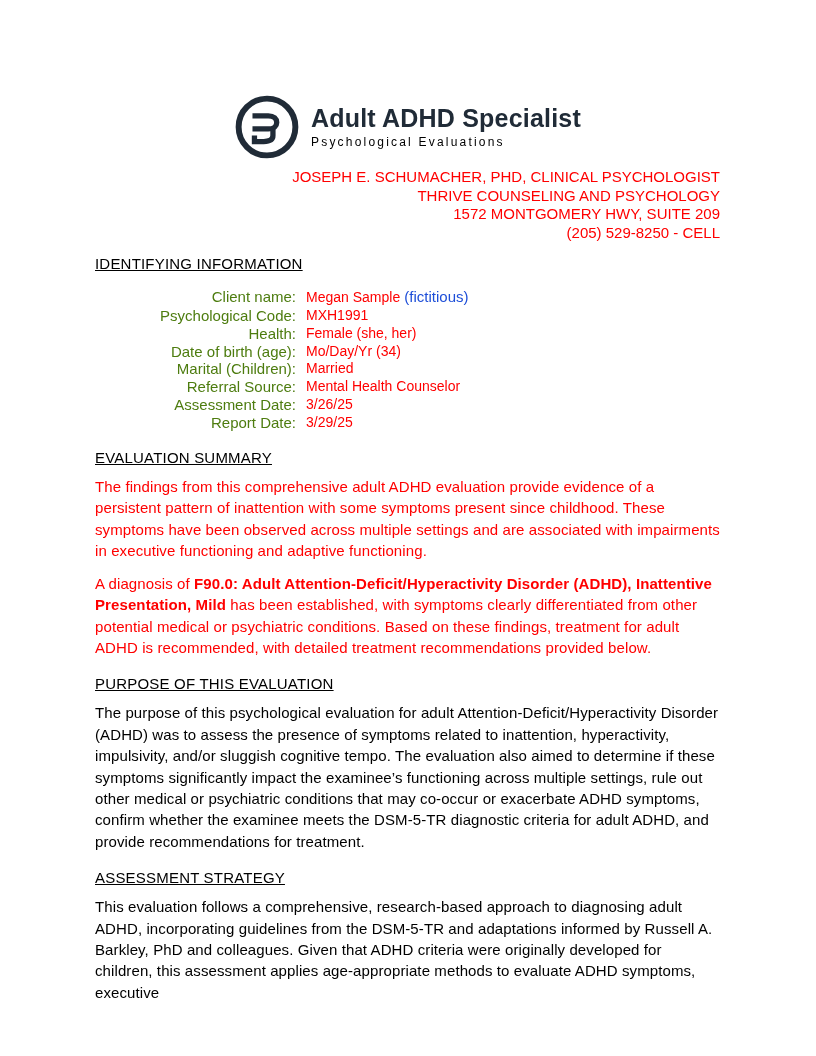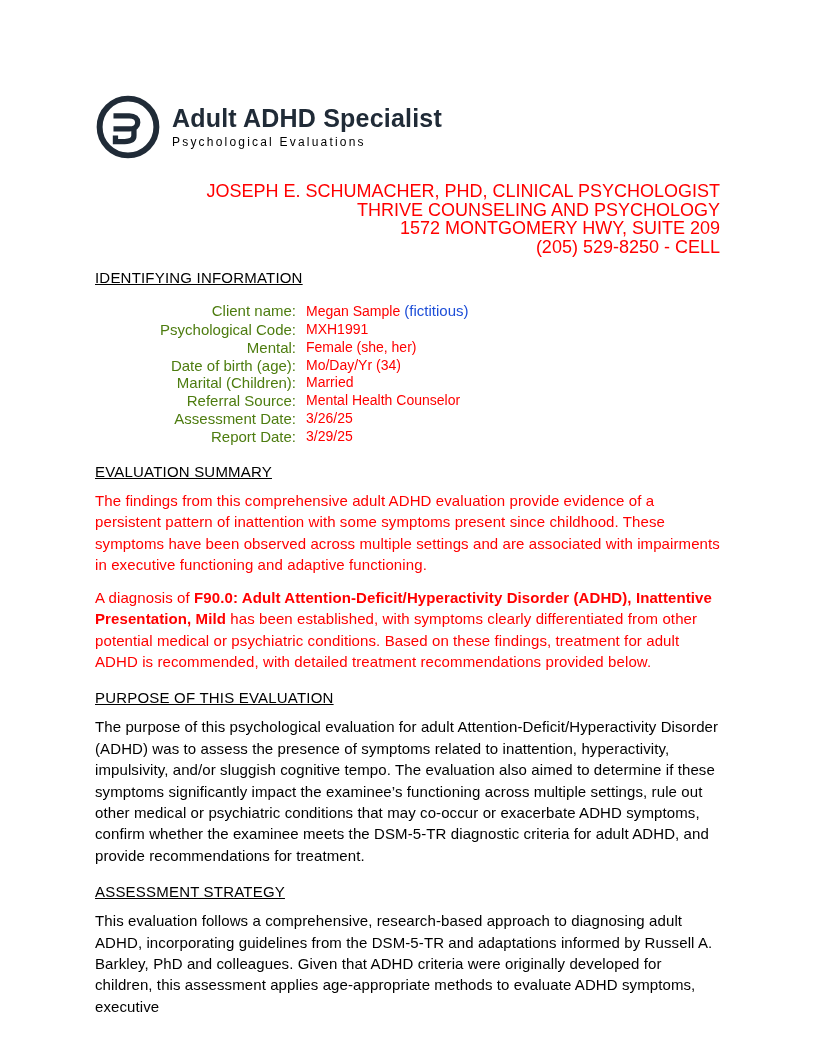--- a/index.html
+++ b/index.html
@@ -10,39 +10,39 @@
     color: #000000;
     position: relative;
     overflow: hidden;
   }
   .page {
     position: absolute; inset: 0;
     padding: 94px 96px 40px 95px;
   }
   
   .logo-row {
-    display: flex; justify-content: flex-start; align-items: center;
+    display: flex; justify-content: center; align-items: center;
   }
   .logo-lockup { display: flex; align-items: center; }
   .logo-mark { width: 66px; height: 66px; flex: 0 0 auto; }
   .logo-text { margin-left: 11px; }
   .brand-name {
     font-size: 25px; font-weight: 700; color: #202b37; letter-spacing: 0.2px;
     line-height: 1.1;
   }
   .brand-tagline {
     font-size: 12px; color: #000000; letter-spacing: 2.2px; margin-top: 3px;
     line-height: 1.1;
   }
   
   .letterhead {
-    margin-top: 22px;
+    margin-top: 8px;
     text-align: right;
     color: #ff0000;
-    font-size: 18px;
+    font-size: 15px;
     line-height: 18.7px;
   }
   
   .section-heading {
     font-size: 15px;
     text-decoration: underline;
     margin-top: 17px;
     margin-bottom: 10px;
     letter-spacing: 0.2px;
   }
@@ -97,21 +97,21 @@
   <div class="id-table">
     <div class="id-row">
       <span class="id-label">Client name:</span>
       <span class="id-value"><span>Megan Sample</span><span class="suffix"> (fictitious)</span></span>
     </div>
     <div class="id-row">
       <span class="id-label">Psychological Code:</span>
       <span class="id-value">MXH1991</span>
     </div>
     <div class="id-row">
-      <span class="id-label">Mental:</span>
+      <span class="id-label">Health:</span>
       <span class="id-value">Female (she, her)</span>
     </div>
     <div class="id-row">
       <span class="id-label">Date of birth (age):</span>
       <span class="id-value">Mo/Day/Yr (34)</span>
     </div>
     <div class="id-row">
       <span class="id-label">Marital (Children):</span>
       <span class="id-value">Married</span>
     </div>

